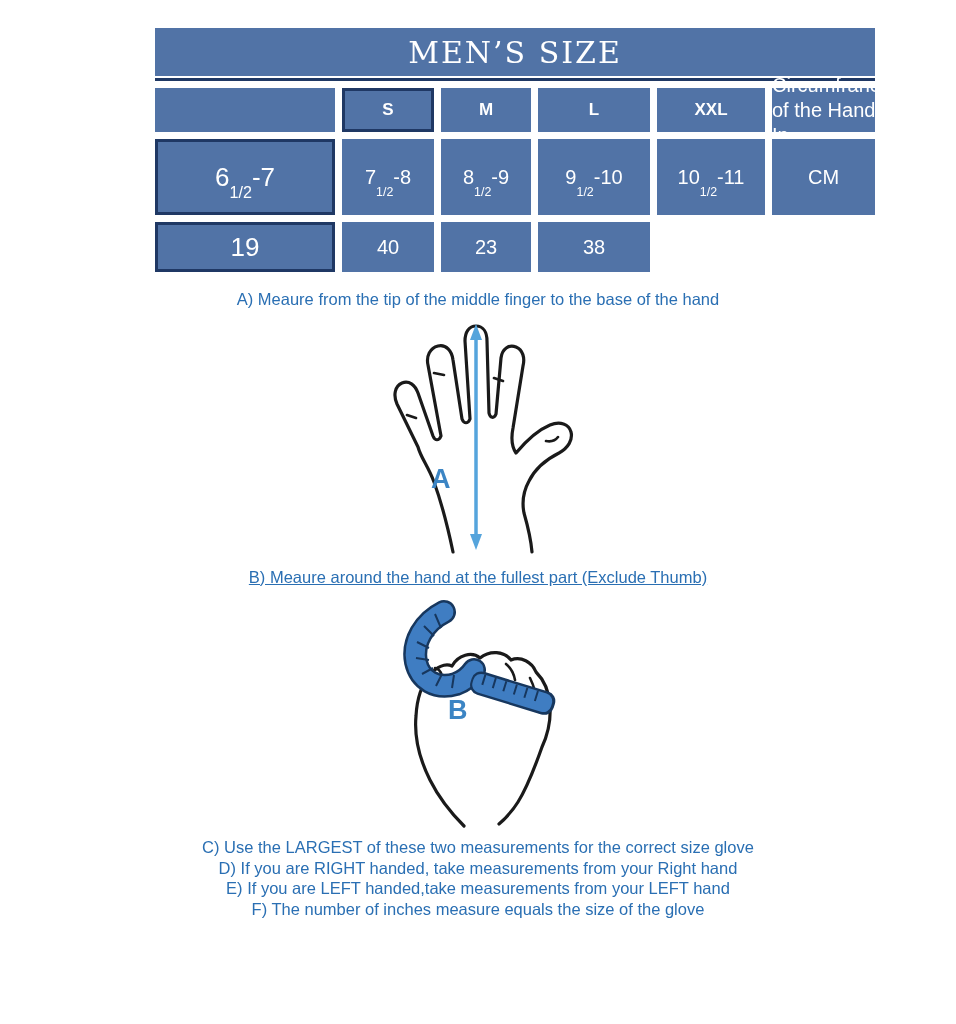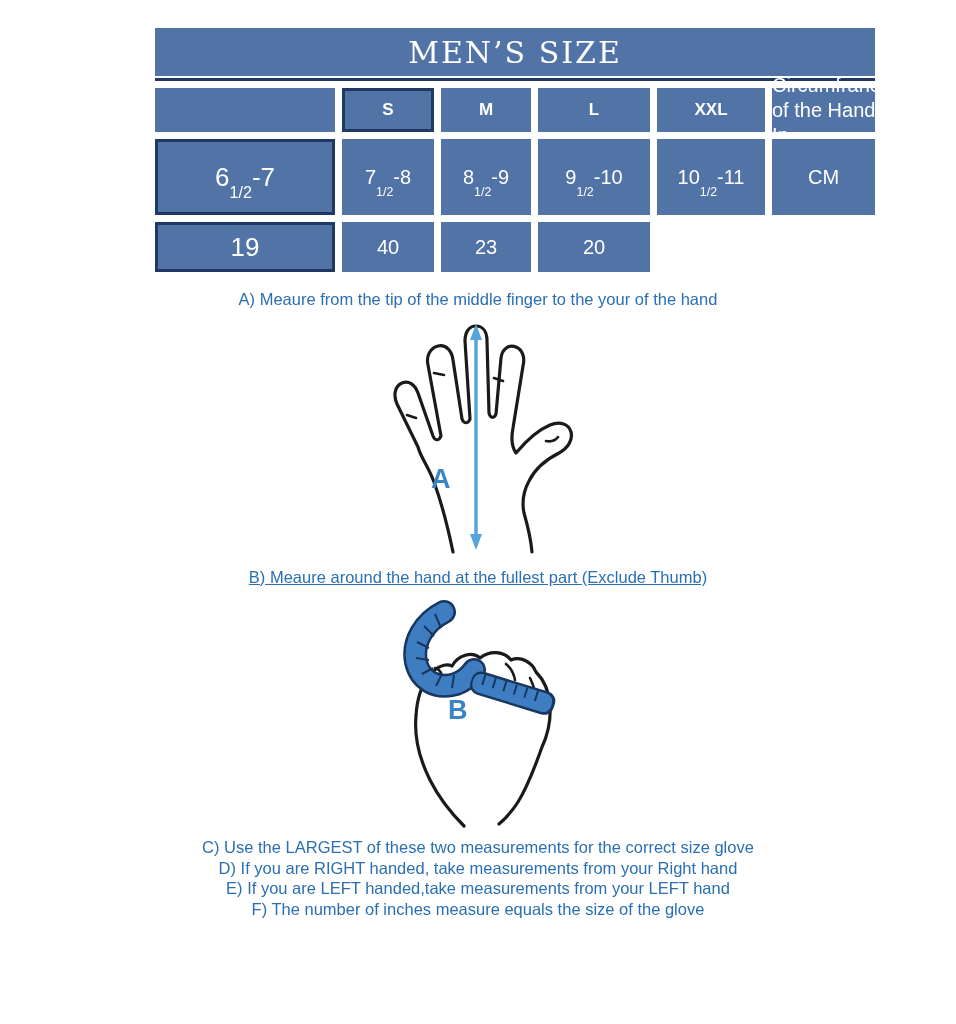--- a/index.html
+++ b/index.html
@@ -81,25 +81,25 @@
       <div class="cell val hl boldval">6 <span class="frac">1/2</span>-7</div>
       <div class="cell val">7<span class="frac">1/2</span>-8</div>
       <div class="cell val">8<span class="frac">1/2</span> -9</div>
       <div class="cell val">9<span class="frac">1/2</span> -10</div>
       <div class="cell val">10<span class="frac">1/2</span>-11</div>
 
       <div class="cell label-center">CM</div>
       <div class="cell val hl boldval">19</div>
       <div class="cell val">40</div>
       <div class="cell val">23</div>
-      <div class="cell val">20</div>
+      <div class="cell val">38</div>
     </div>
   </div>
 
-  <div class="note note-a">A) Meaure from the tip of the middle finger to the your of the hand</div>
+  <div class="note note-a">A) Meaure from the tip of the middle finger to the base of the hand</div>
 
   <div class="diagram-wrap a">
     <svg width="230" height="238" viewBox="0 0 230 238">
       <path d="M 90 236 C 85 212 79 188 71 166 C 65 150 58 142 55 131 L 34 88
            C 30 79 32 70 39 67 C 46 64 52 69 55 77 L 70 120
            C 72 125 76 125 78 120 L 65 49 C 63 40 67 32 75 30 C 83 28 89 35 90 44
            L 99 103 C 101 108 105 108 107 103 L 102 25
            C 102 16 106 10 113 10 C 120 10 124 16 124 25 L 126 97
            C 127 102 131 103 133 98 L 138 42 C 139 33 146 28 153 31
            C 160 34 162 42 160 50 L 150 112

